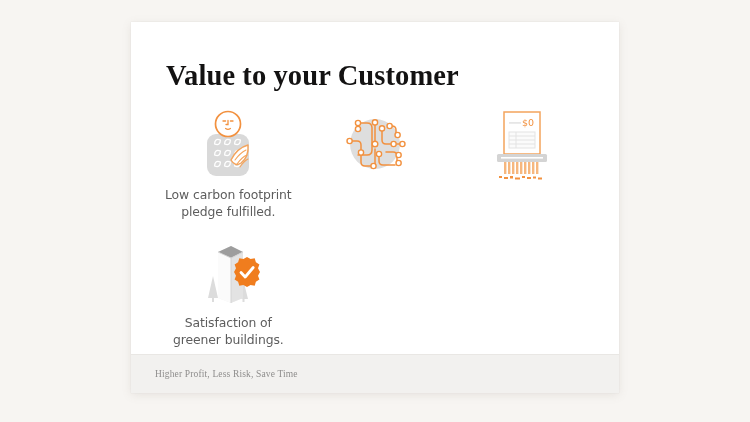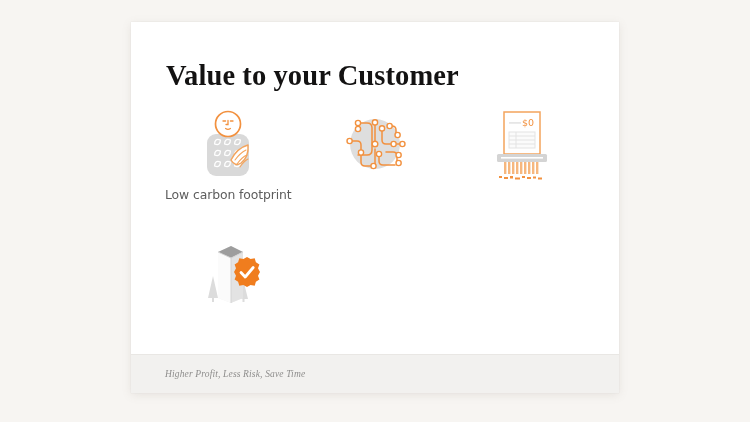--- a/index.html
+++ b/index.html
@@ -98,23 +98,22 @@
     left: 0;
     right: 0;
     bottom: 0;
     height: 38px;
     background: #f2f1ef;
     border-top: 1px solid #e9e7e4;
     display: flex;
     align-items: center;
   }
   #footer-tagline {
-    margin-left: 34px;
+    margin-left: 24px;
     font-family: "Liberation Serif", "DejaVu Serif", serif;
-    font-style: italic;
     font-size: 9.5px;
     color: #8e8d8c;
     letter-spacing: 0.15px;
   }
 </style>
 </head>
 <body>
 
 <div id="slide-stage">
 
@@ -157,20 +156,21 @@
                 <path d="M32 13 h2.6"></path>
                 <path d="M39.4 13 h2.6"></path>
                 <path d="M37 12.5 v4 h-2"></path>
                 <path d="M34.6 20.5 q2.4 1.6 4.8 0"></path>
               </g>
             </svg>
           </div>
           <div class="benefit-caption">
             <span>Low carbon footprint</span>
             <br>
+            <span>pledge fulfilled.</span>
           </div>
         </div>
 
         <div class="benefit-cell">
           <div class="benefit-icon">
             <svg width="74" height="72" viewBox="0 0 74 72">
               <circle cx="37" cy="36" r="25" fill="#dedede"></circle>
               <g fill="none" stroke="#f2913f" stroke-width="1.5" stroke-linecap="round">
 
                 <path d="M37 16 v17"></path>
@@ -276,20 +276,25 @@
               <g transform="translate(56,36)">
                 <path d="M0,-15 L3.6,-13.1 L7.7,-13.7 L8.9,-9.7 L12.4,-7.6
                          L11,-3.7 L13,0 L11,3.7 L12.4,7.6 L8.9,9.7 L7.7,13.7
                          L3.6,13.1 L0,15 L-3.6,13.1 L-7.7,13.7 L-8.9,9.7
                          L-12.4,7.6 L-11,3.7 L-13,0 L-11,-3.7 L-12.4,-7.6
                          L-8.9,-9.7 L-7.7,-13.7 L-3.6,-13.1 Z" fill="#f07d1e"></path>
                 <path d="M-6 0.5 L-1.8 5 L6.2 -4.5" fill="none" stroke="#ffffff" stroke-width="2.8" stroke-linecap="round" stroke-linejoin="round"></path>
               </g>
             </svg>
           </div>
+          <div class="benefit-caption">
+            <span>Satisfaction of</span>
+            <br>
+            <span>greener buildings.</span>
+          </div>
         </div>
 
       </div>
     </div>
 
     <div id="slide-footer">
       <div id="footer-tagline">Higher Profit, Less Risk, Save Time</div>
     </div>
 
   </div>

